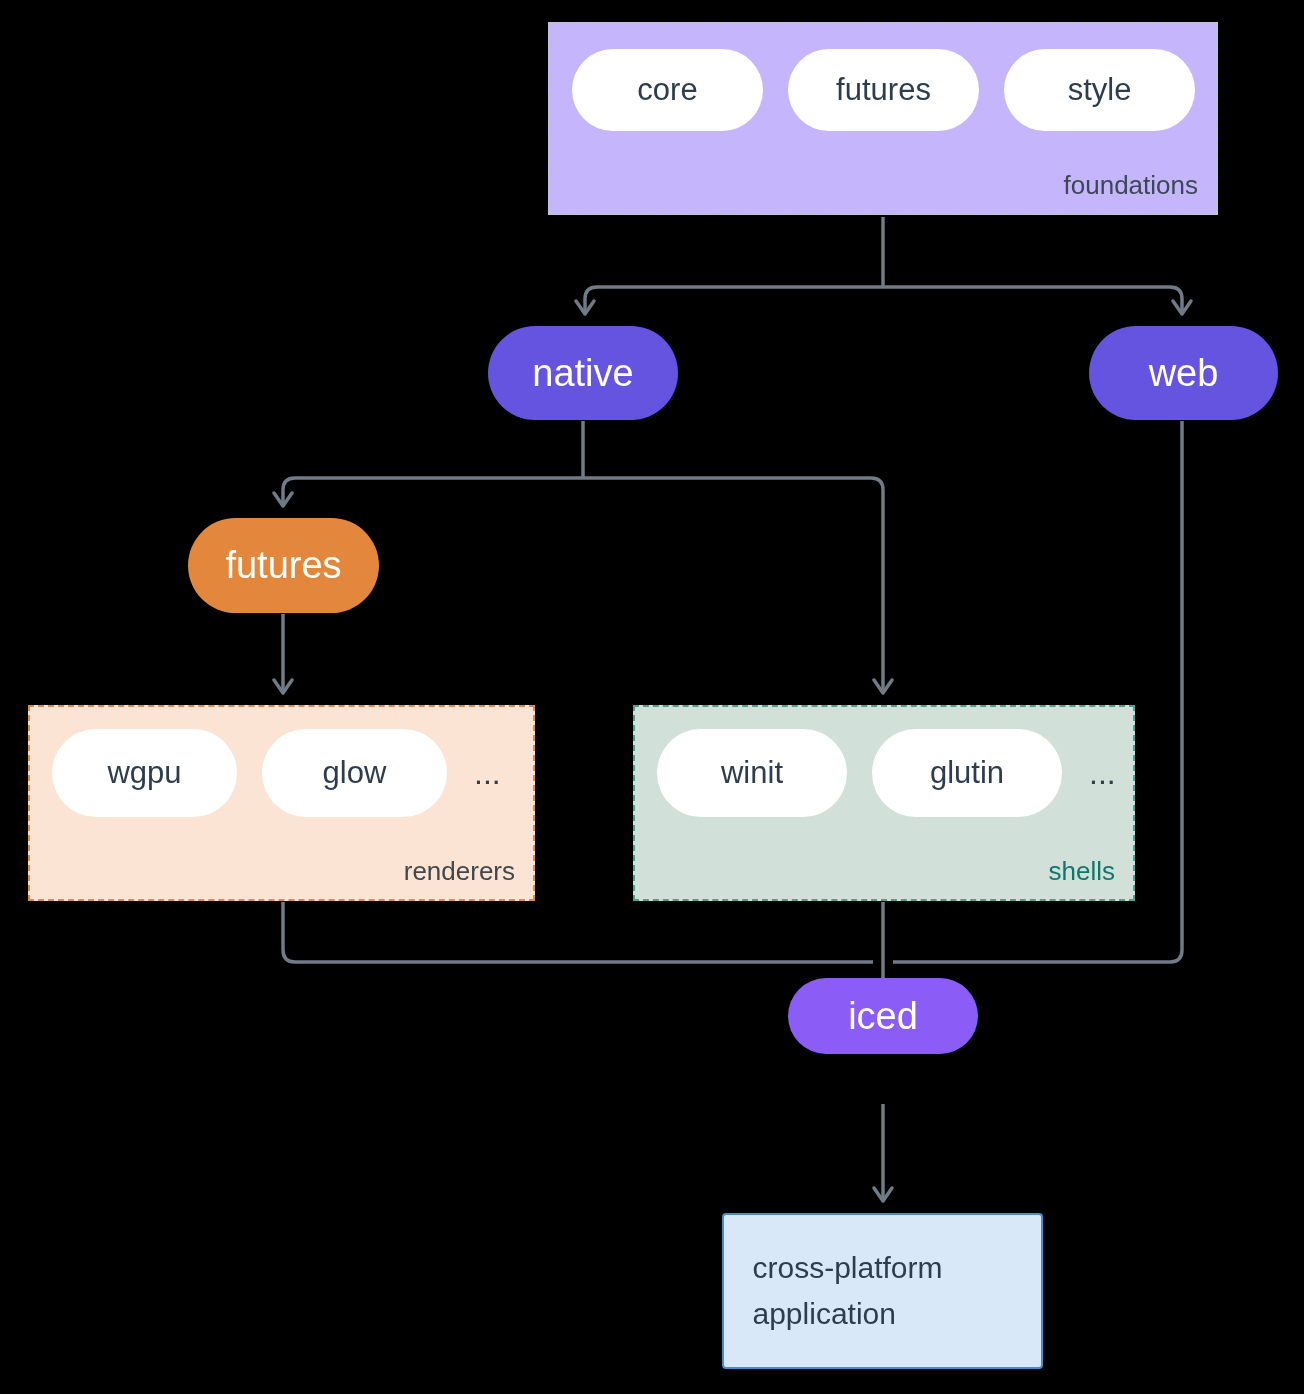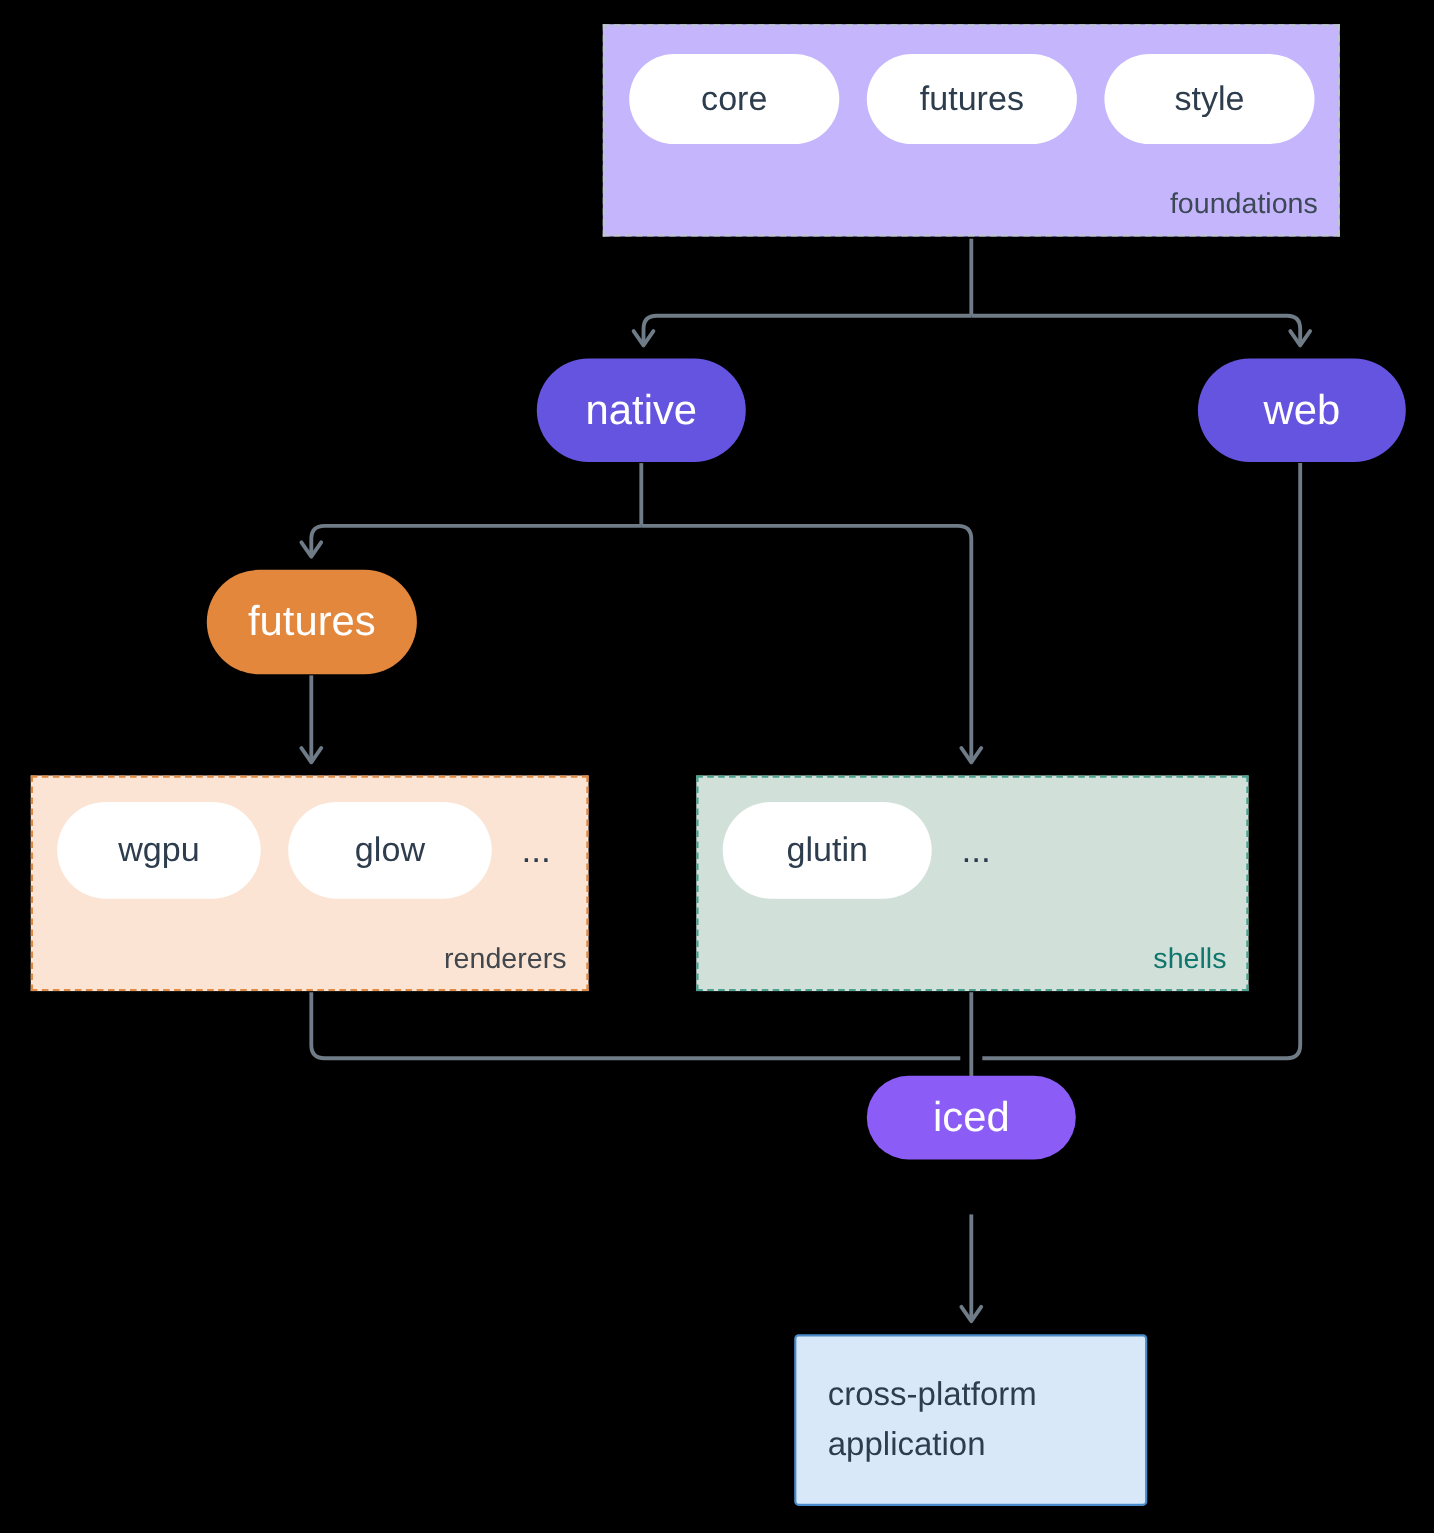--- a/index.html
+++ b/index.html
@@ -142,20 +142,21 @@
     <div class="group-inner">
       <div class="pill-white">wgpu</div>
       <div class="pill-white">glow</div>
       <div class="ellipsis">...</div>
     </div>
     <div class="group-label">renderers</div>
   </div>
 
   <div class="group g-shells">
     <div class="group-inner">
+      <div class="pill-white">winit</div>
       <div class="pill-white">glutin</div>
       <div class="ellipsis">...</div>
     </div>
     <div class="group-label">shells</div>
   </div>
 
   <div class="node n-iced">iced</div>
 
   <div class="appbox">
     <div class="app-label">cross-platform application</div>

